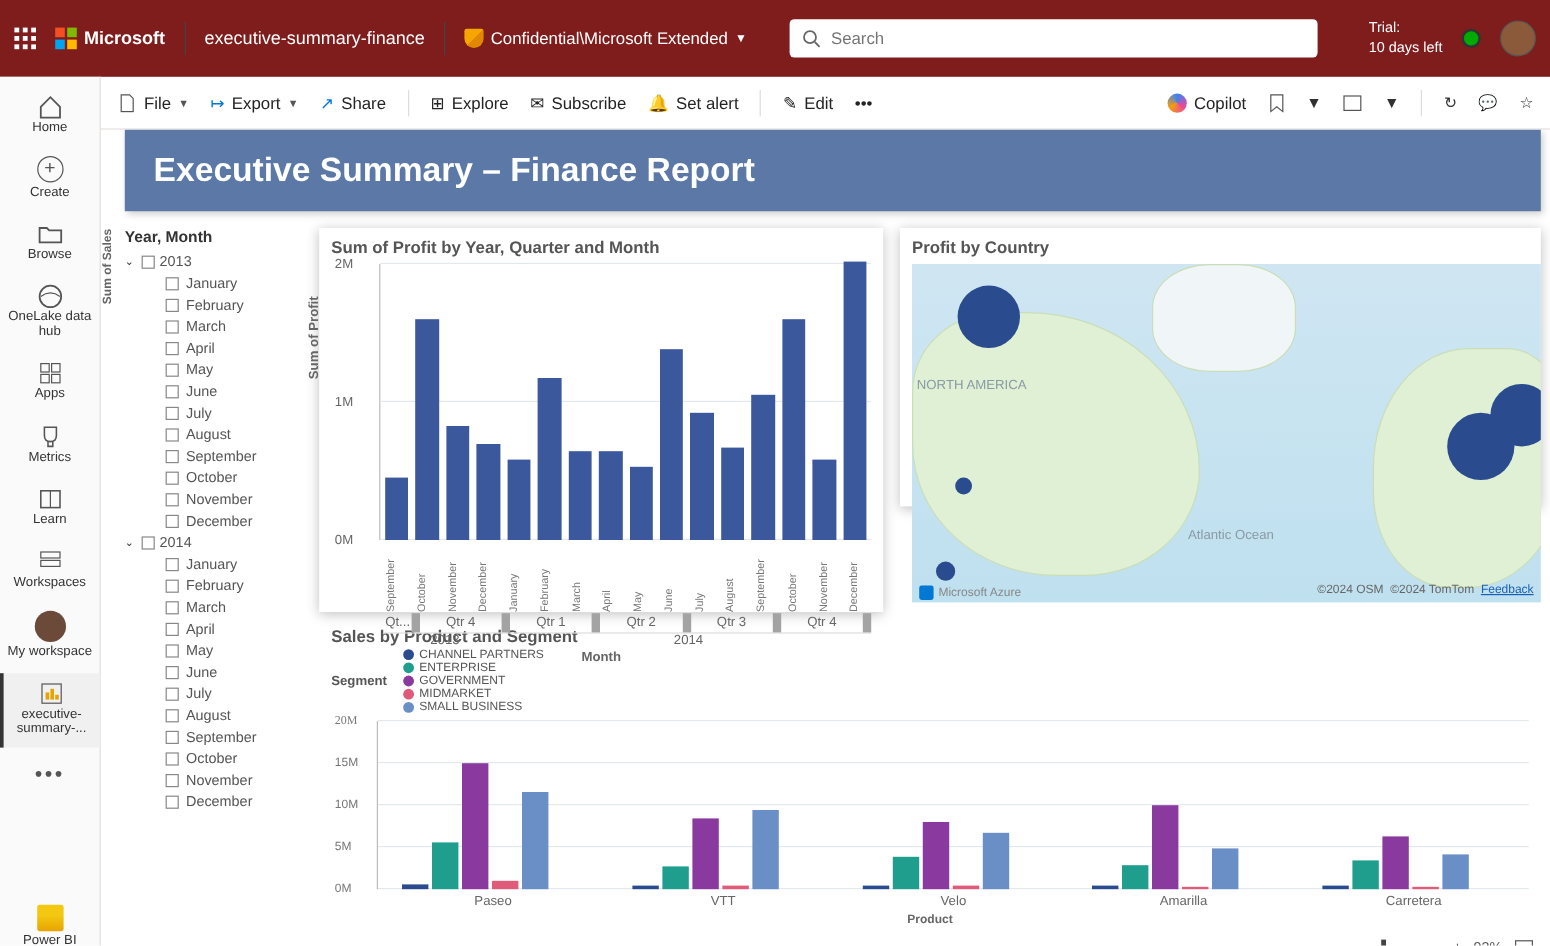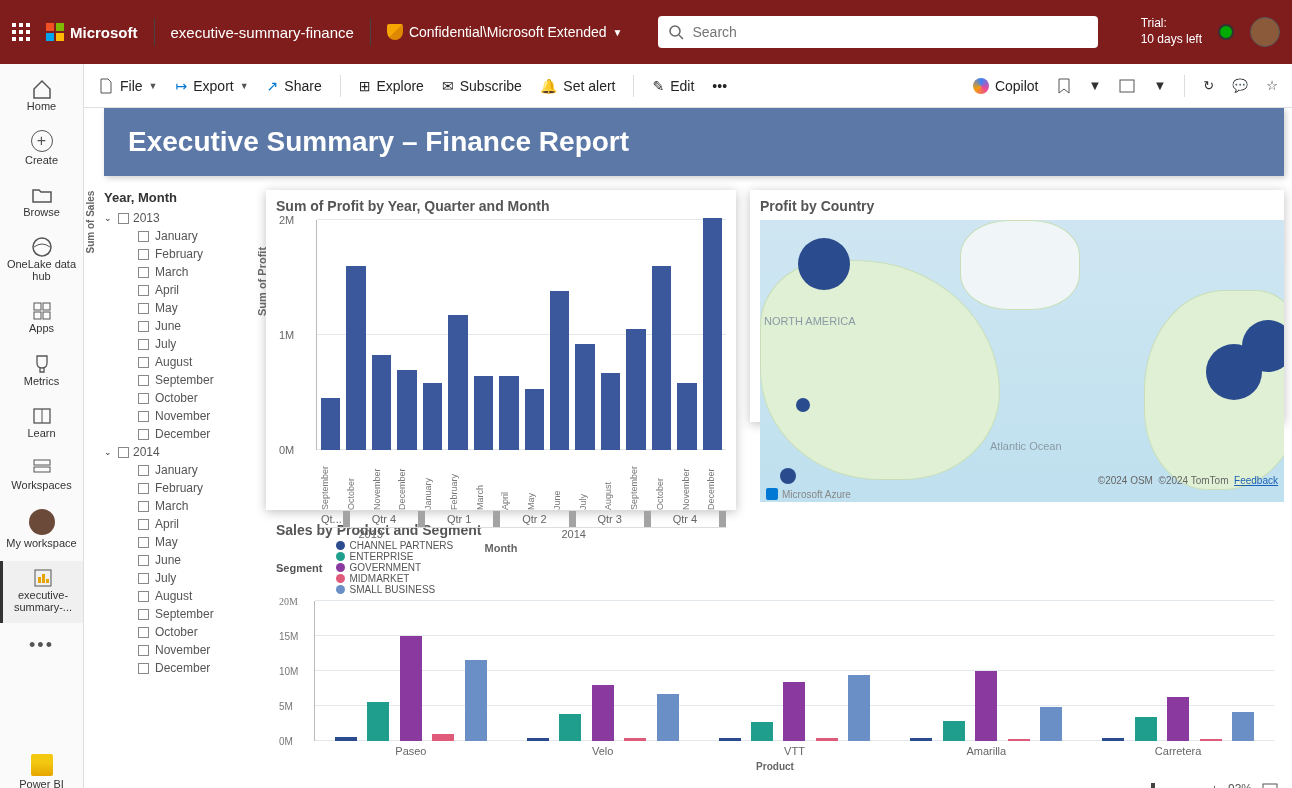--- a/index.html
+++ b/index.html
@@ -82,37 +82,37 @@
 
 .map-card { flex:1; height:232px; padding:8px 0 0 10px;}
 .map-card h5{padding-left:0;}
 .map { position:relative; height:282px; background:linear-gradient(180deg,#cfe6f2 0%,#bfe0ef 100%); overflow:hidden; margin-right:0;}
 .land { position:absolute; background:#dff0d4; border:1px solid #c9deb8;}
 .na { left:0; top:40px; width:240px; height:220px; border-radius:30% 60% 40% 50%;}
 .eu { right:-20px; top:70px; width:160px; height:200px; border-radius:50% 30% 50% 40%;}
 .gl { left:200px; top:0; width:120px; height:90px; border-radius:40%; background:#f0f6f8;}
 .bubble{position:absolute;background:#2a4b8d;border-radius:50%;}
 .maplabel{position:absolute;font-size:11px;color:#8a9aa5;}
-.map-attr{position:absolute;bottom:16px;right:6px;font-size:10px;color:#666;margin-left:12px;}
+.map-attr{position:absolute;bottom:5px;right:6px;font-size:10px;color:#666;margin-left:12px;}
 .map-attr a{color:#1a5fb4;text-decoration:underline;cursor:pointer;}
 .azure{position:absolute;bottom:2px;left:6px;font-size:10px;color:#888;display:flex;align-items:center;gap:4px;}
 .azure-ico{width:12px;height:12px;background:#0078d4;border-radius:2px;}
 
 
 .sales-card { margin-top:6px; height:226px; box-shadow:none; padding:4px 10px;}
 .sales-card h5{margin-bottom:2px;}
 .legend { display:flex; gap:14px; font-size:10px; color:#555; align-items:center; margin-bottom:6px;}
 .legend b{font-size:11px;}
 .lg { display:flex; align-items:center; gap:4px;}
 .sw{width:9px;height:9px;border-radius:50%;}
 .sales-chart{position:relative;height:140px;margin-left:38px;border-left:1px solid #bbb;}
 .sgl{position:absolute;left:0;right:0;border-top:1px solid #e3e8ec;}
 .syl{position:absolute;left:-36px;font-size:10px;color:#777;transform:translateY(50%);}
 .groups{position:absolute;inset:0;display:flex;}
-.grp{flex:1;display:flex;align-items:flex-end;justify-content:space-between;gap:3px;padding:0 20px;}
+.grp{flex:1;display:flex;align-items:flex-end;justify-content:flex-start;gap:3px;padding:0 20px;}
 .grp .b{width:22px;}
 .sxl{position:absolute;bottom:-16px;left:0;right:0;text-align:center;font-size:11px;color:#666;}
 .sales-axis-y{position:absolute;left:0;top:80px;transform:rotate(-90deg);transform-origin:left;font-size:10px;font-weight:600;color:#666;}
 .sales-axis-x{text-align:center;font-size:10px;font-weight:600;color:#666;margin-top:20px;}
 
 
 .footer { position:absolute; bottom:4px; right:14px; display:flex; align-items:center; gap:10px; font-size:12px; color:#555;}
 .zoom-track{width:110px;height:2px;background:#aaa;position:relative;}
 .zoom-thumb{position:absolute;top:-5px;width:4px;height:12px;background:#444;left:60px;}
 </style>
@@ -544,34 +544,34 @@
               <div class="groups" id="sales-groups">
                   <div class="grp" style="position: relative;">
                     <div class="b" style="background: rgb(42, 75, 141); height: 3%;"></div>
                     <div class="b" style="background: rgb(31, 158, 142); height: 28%;"></div>
                     <div class="b" style="background: rgb(138, 58, 158); height: 75%;"></div>
                     <div class="b" style="background: rgb(224, 90, 122); height: 5%;"></div>
                     <div class="b" style="background: rgb(106, 143, 199); height: 58%;"></div>
                     <div class="sxl">Paseo</div>
                   </div>
                   <div class="grp" style="position: relative;">
+                    <div class="b" style="background: rgb(42, 75, 141); height: 2.5%;"></div>
+                    <div class="b" style="background: rgb(31, 158, 142); height: 13.5%;"></div>
+                    <div class="b" style="background: rgb(138, 58, 158); height: 42%;"></div>
+                    <div class="b" style="background: rgb(224, 90, 122); height: 2%;"></div>
+                    <div class="b" style="background: rgb(106, 143, 199); height: 47.5%;"></div>
+                    <div class="sxl">VTT</div>
+                  </div>
+                  <div class="grp" style="position: relative;">
                     <div class="b" style="background: rgb(42, 75, 141); height: 2%;"></div>
                     <div class="b" style="background: rgb(31, 158, 142); height: 19.5%;"></div>
                     <div class="b" style="background: rgb(138, 58, 158); height: 40%;"></div>
                     <div class="b" style="background: rgb(224, 90, 122); height: 2%;"></div>
                     <div class="b" style="background: rgb(106, 143, 199); height: 33.5%;"></div>
                     <div class="sxl">Velo</div>
-                  </div>
-                  <div class="grp" style="position: relative;">
-                    <div class="b" style="background: rgb(42, 75, 141); height: 2.5%;"></div>
-                    <div class="b" style="background: rgb(31, 158, 142); height: 13.5%;"></div>
-                    <div class="b" style="background: rgb(138, 58, 158); height: 42%;"></div>
-                    <div class="b" style="background: rgb(224, 90, 122); height: 2%;"></div>
-                    <div class="b" style="background: rgb(106, 143, 199); height: 47.5%;"></div>
-                    <div class="sxl">VTT</div>
                   </div>
                   <div class="grp" style="position: relative;">
                     <div class="b" style="background: rgb(42, 75, 141); height: 2%;"></div>
                     <div class="b" style="background: rgb(31, 158, 142); height: 14.5%;"></div>
                     <div class="b" style="background: rgb(138, 58, 158); height: 50%;"></div>
                     <div class="b" style="background: rgb(224, 90, 122); height: 1.5%;"></div>
                     <div class="b" style="background: rgb(106, 143, 199); height: 24.5%;"></div>
                     <div class="sxl">Amarilla</div>
                   </div>
                   <div class="grp" style="position: relative;">

